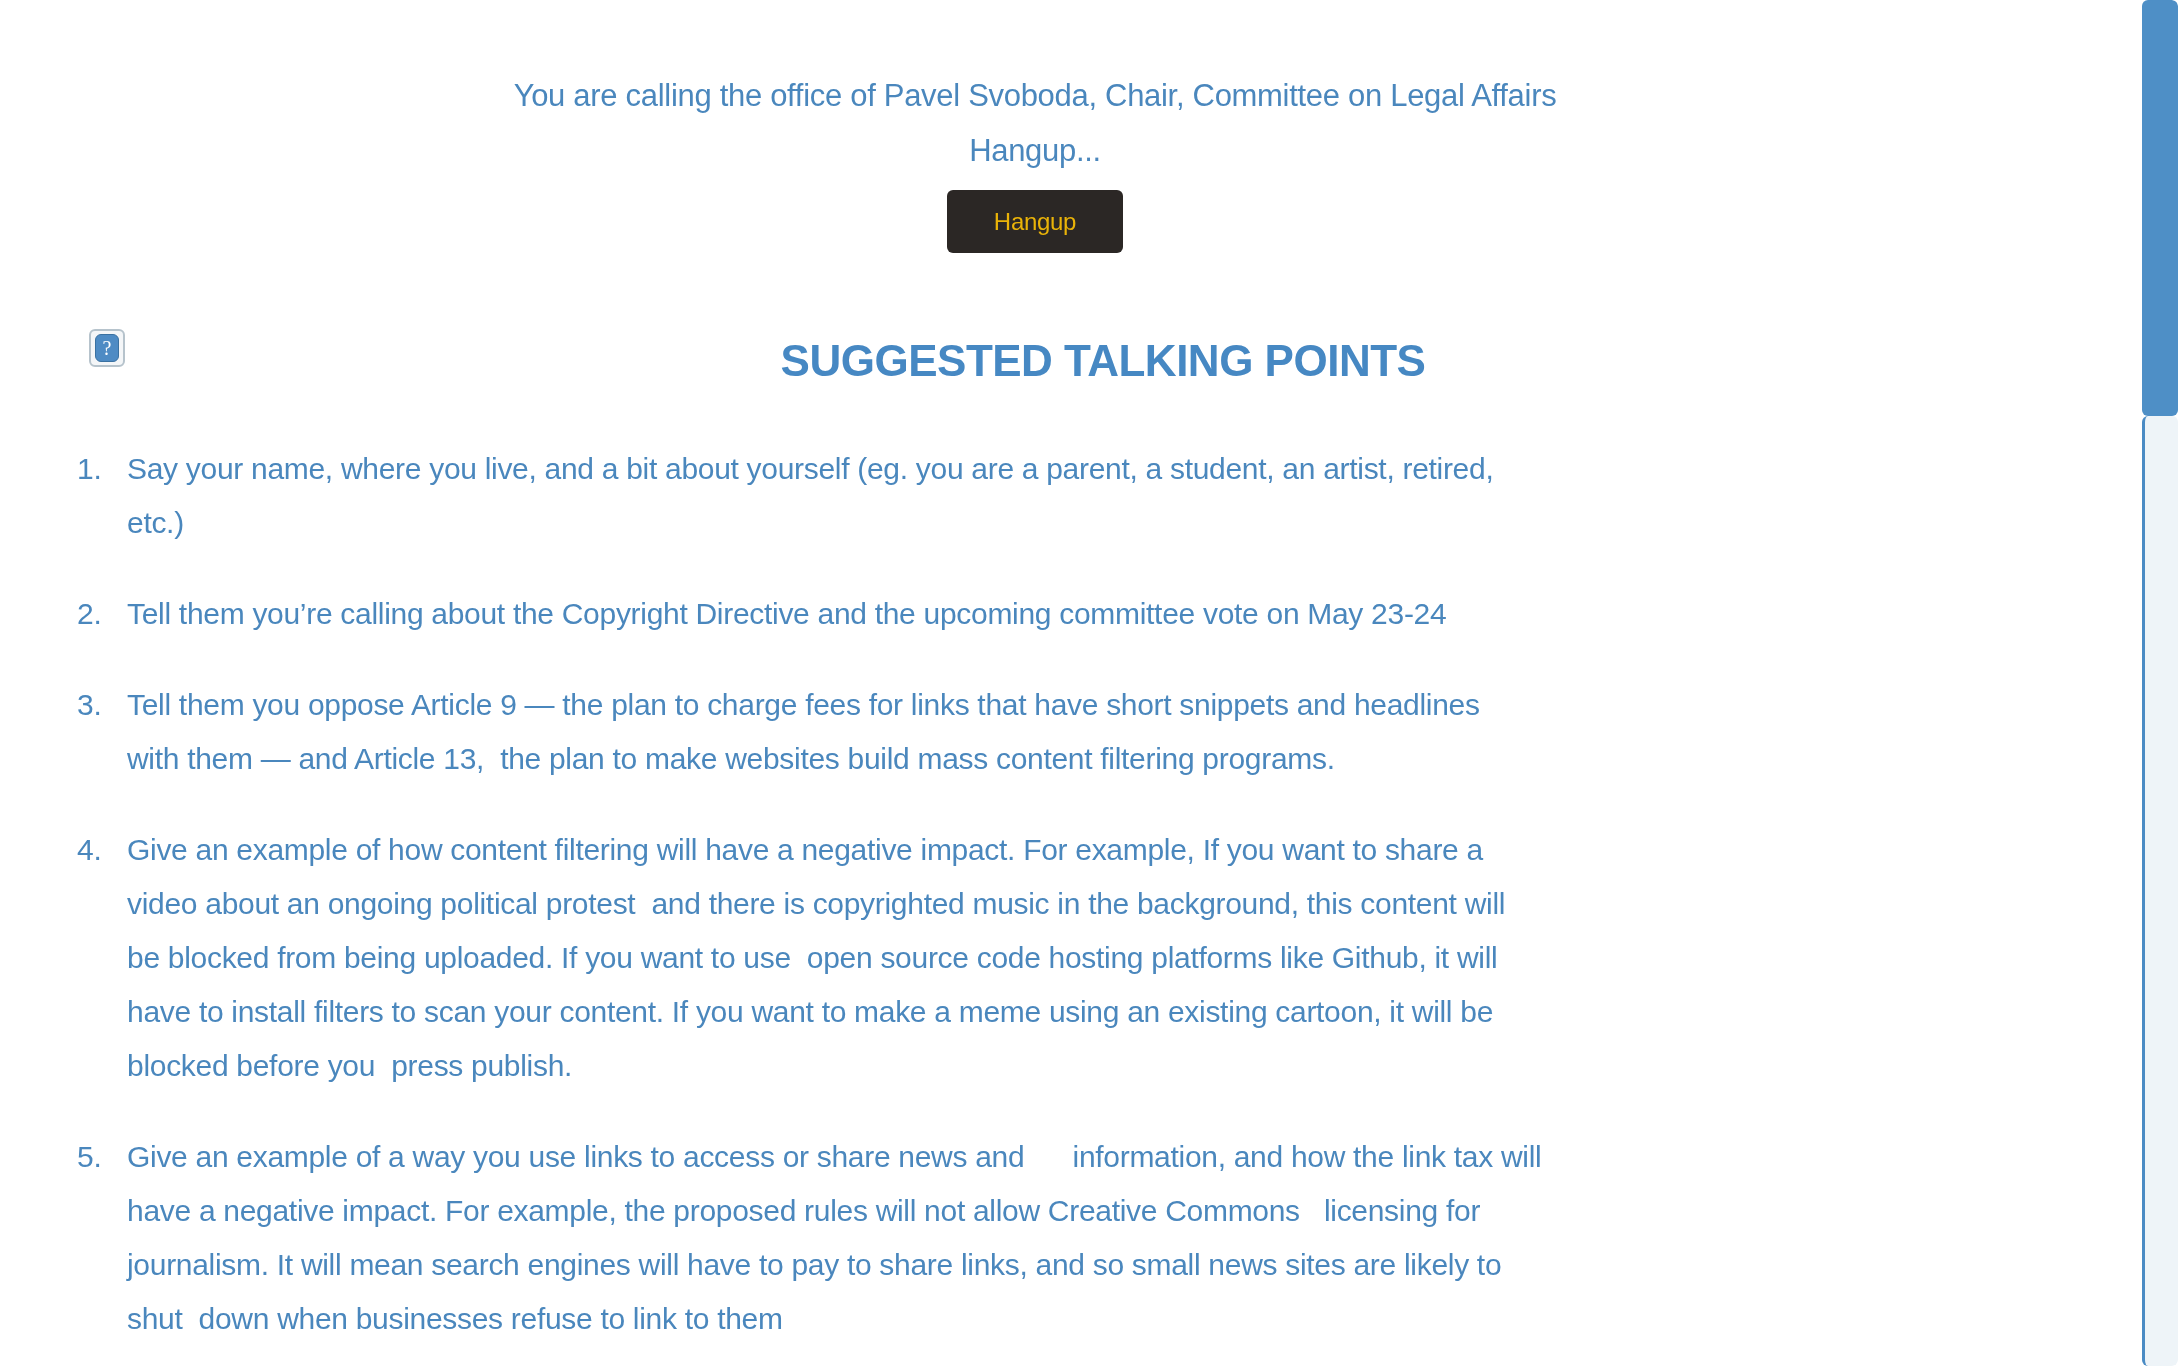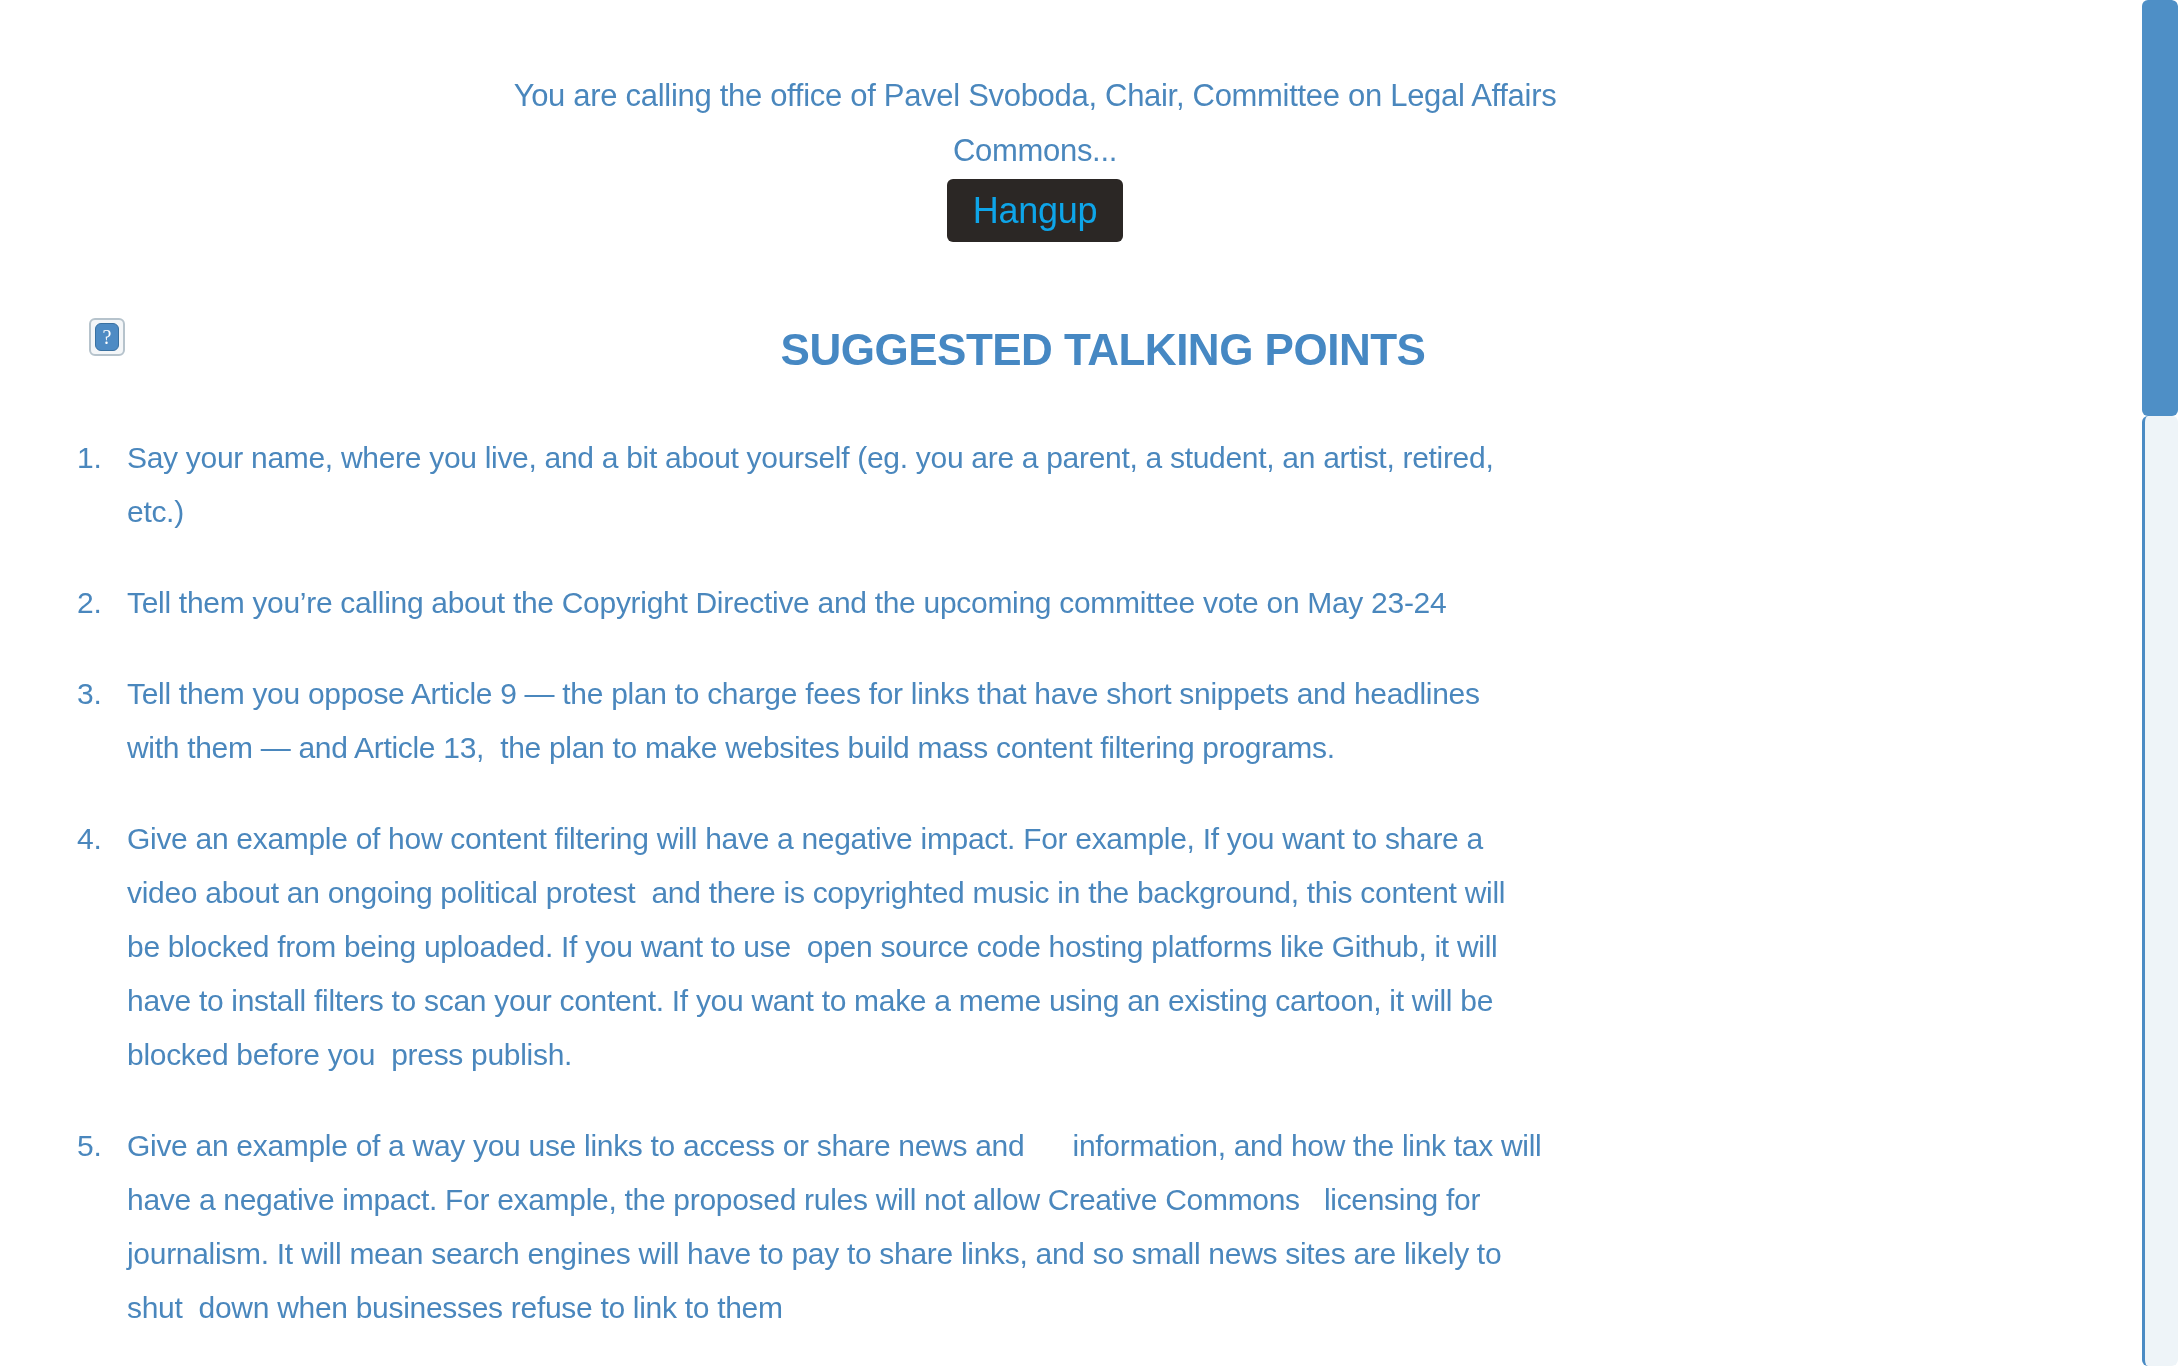--- a/index.html
+++ b/index.html
@@ -19,24 +19,24 @@
     color: #4a87bd;
     font-size: 31px;
     line-height: 55px;
     letter-spacing: -0.3px;
   }
   .hangup-btn {
     display: inline-flex;
     align-items: center;
     justify-content: center;
     width: 176px; height: 63px;
-    margin-top: 1px;
+    margin-top: 12px;
     background: #2b2725;
-    color: #0ea5e9;
-    font-size: 36px;
+    color: #eab308;
+    font-size: 24px;
     line-height: 63px;
     letter-spacing: -0.3px;
     border: none;
     cursor: pointer;
     font-family: "Liberation Sans", sans-serif;
   }
 
   
   .heading-row {
     position: relative;
@@ -117,21 +117,21 @@
     cursor: pointer;
   }
 </style>
 </head>
 <body>
 
 <div class="page">
 
   <div class="call-block">
     <div>You are calling the office of Pavel Svoboda, Chair, Committee on Legal Affairs</div>
-    <div>Commons...</div>
+    <div>Hangup...</div>
     <div>
       <button class="hangup-btn">Hangup</button>
     </div>
   </div>
 
   <div class="heading-row">
     <span class="broken-img">
       <span class="broken-img-inner">?</span>
     </span>
     <h1 class="tp-heading">SUGGESTED TALKING POINTS</h1>

